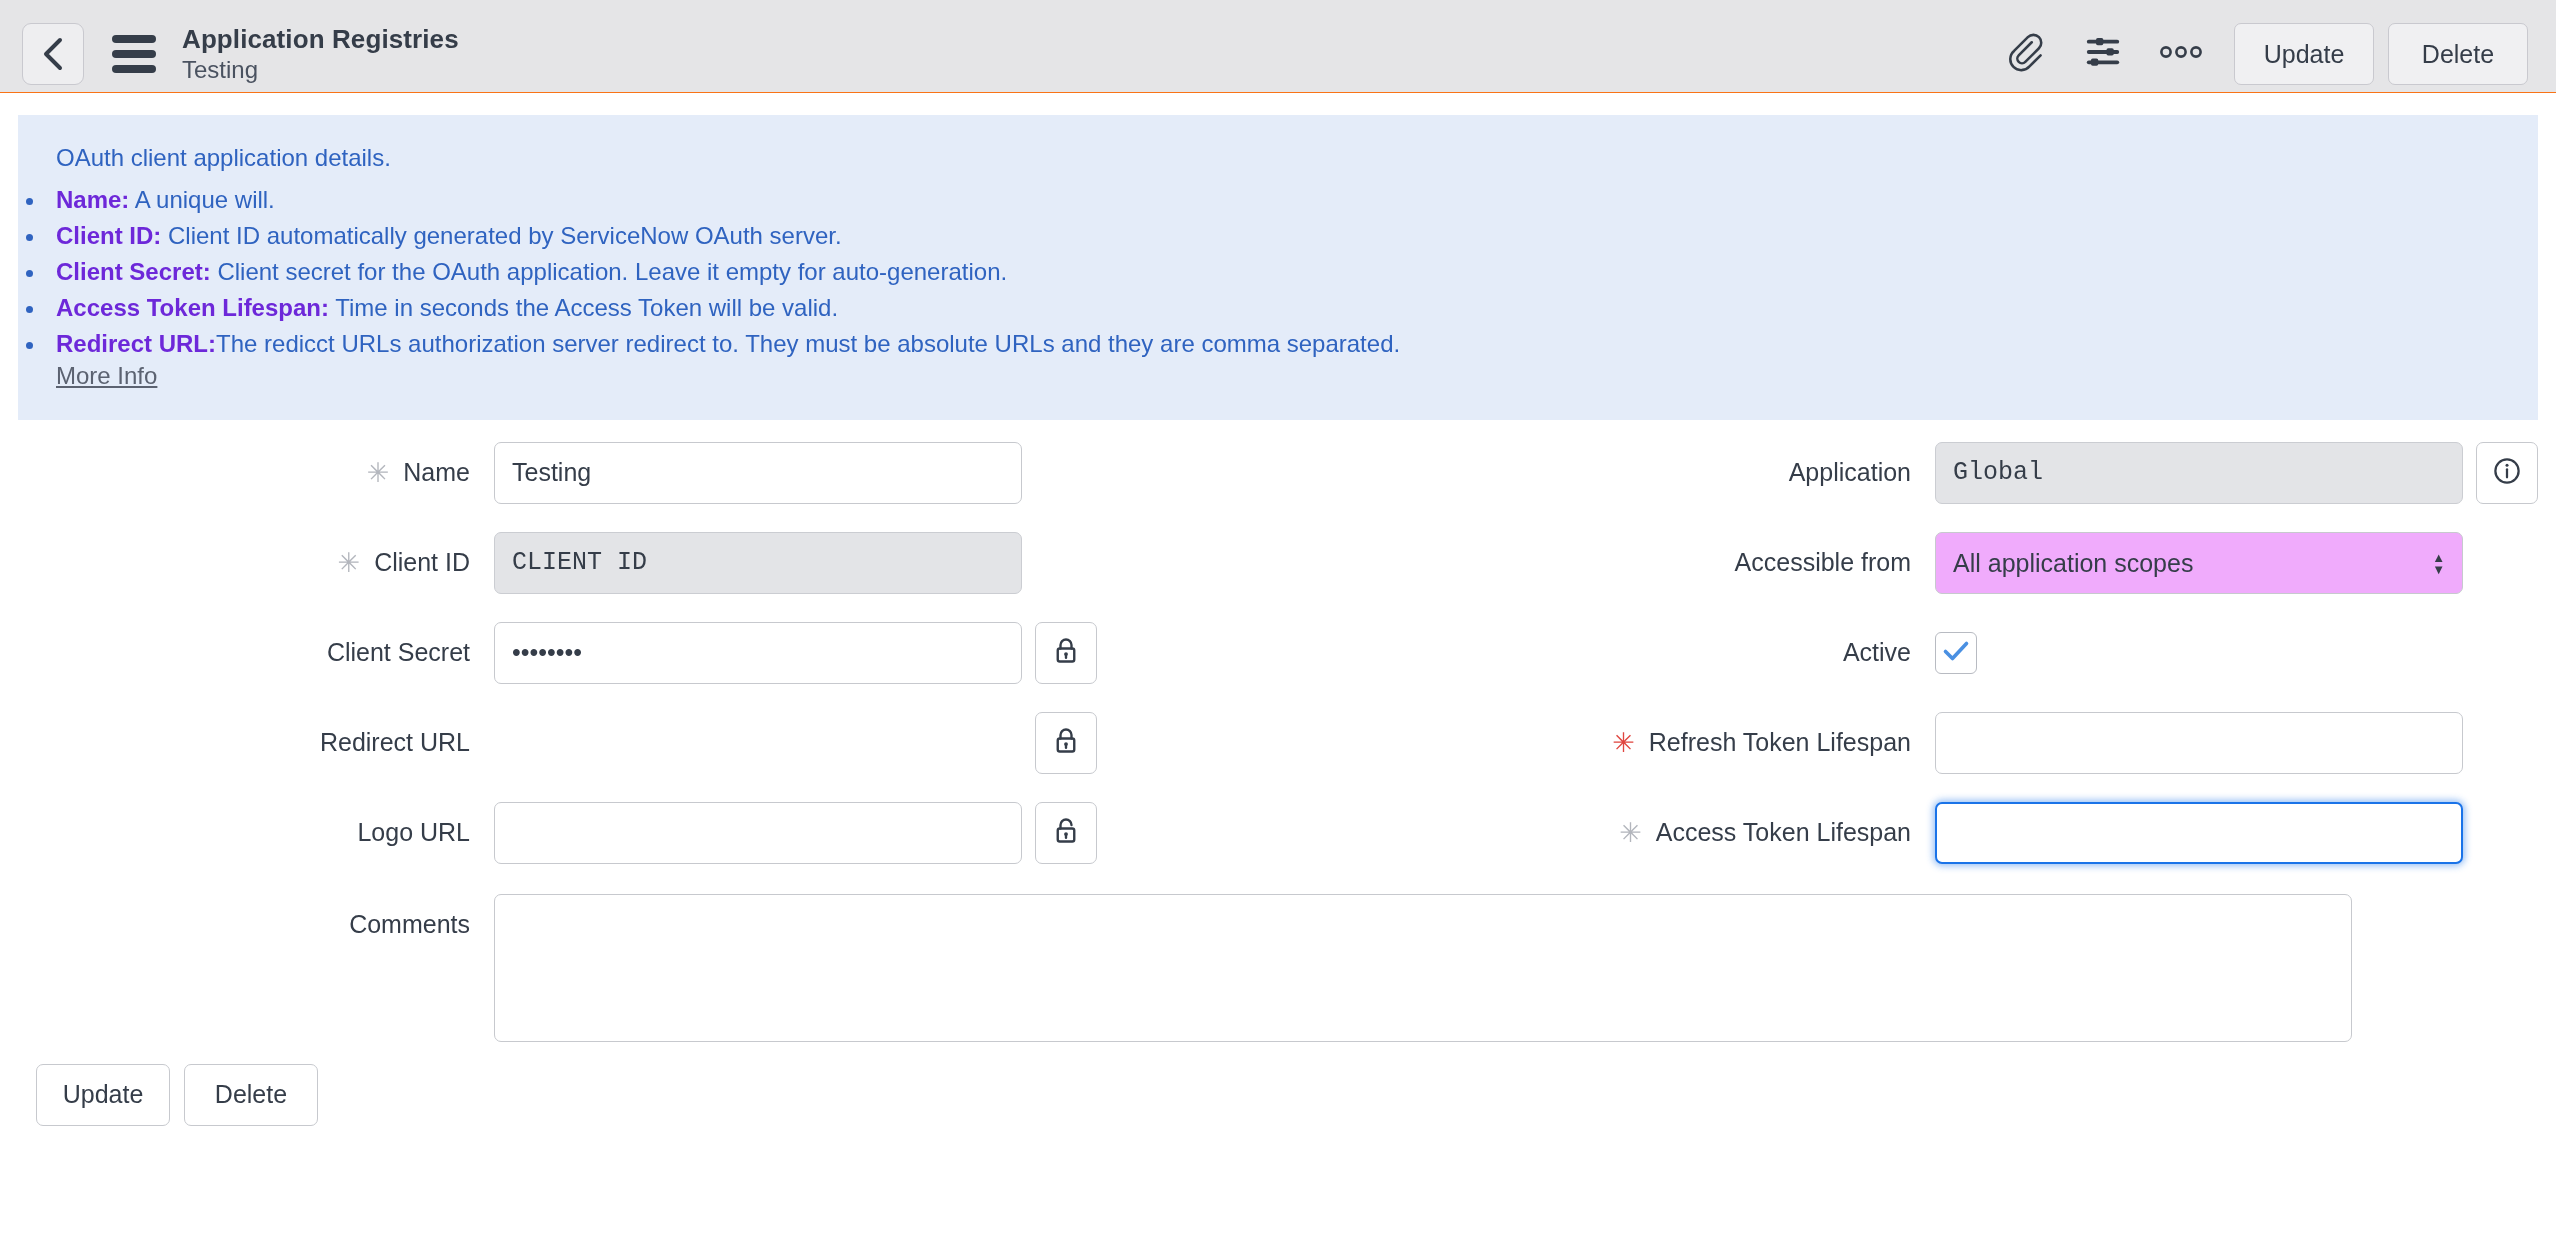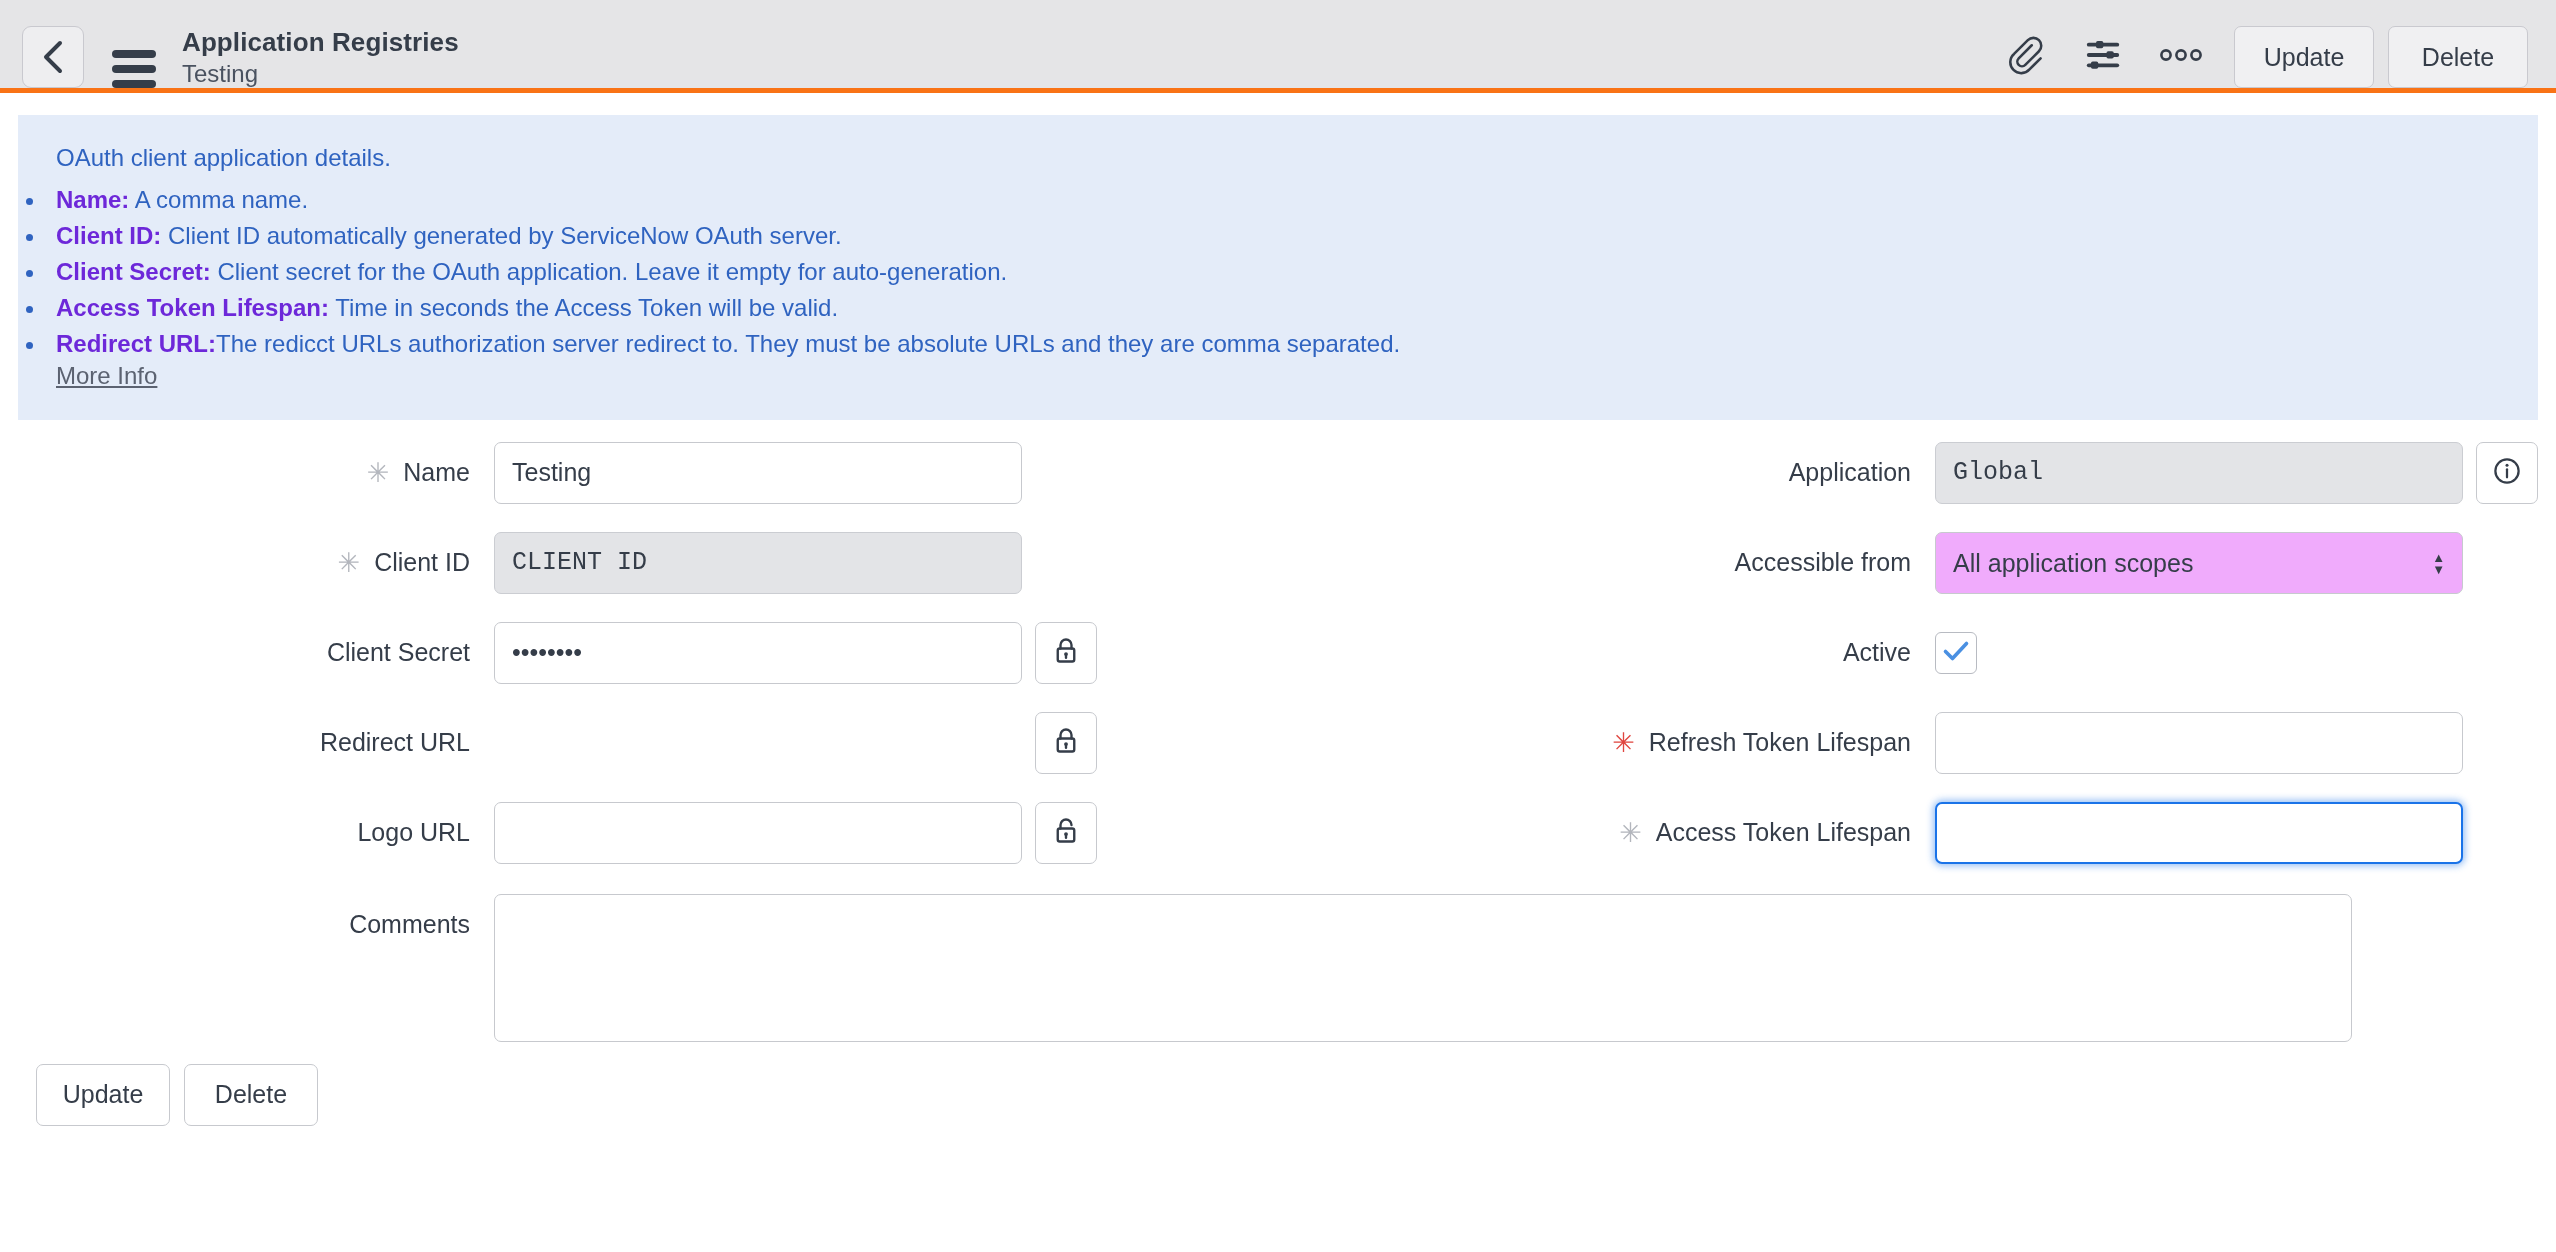--- a/index.html
+++ b/index.html
@@ -8,23 +8,23 @@
     background: #ffffff;
     font-family: "Liberation Sans", sans-serif;
     overflow: hidden;
   }
 
   
   .header {
     position: relative;
     height: 93px;
     background: #e5e5e7;
-    border-bottom: 5px solid #f97316;
+    border-bottom: 1px solid #f97316;
     display: flex;
-    align-items: flex-end;
+    align-items: center;
     padding: 16px 28px 0 22px;
   }
   .back-btn {
     width: 62px; height: 62px;
     background: #eeeef0;
     border: 1px solid #c9c9cf;
     border-radius: 9px;
     display: flex; align-items: center; justify-content: center;
     flex: 0 0 auto;
     cursor: pointer;
@@ -320,21 +320,21 @@
 
     <button class="hdr-btn">Update</button>
     <button class="hdr-btn">Delete</button>
   </div>
 </div>
 
 <div class="banner">
   <div class="banner-lead">OAuth client application details.</div>
   <ul>
     <li>
-      <b>Name:</b><span> A comma name.</span>
+      <b>Name:</b><span> A unique will.</span>
     </li>
     <li>
       <b>Client ID:</b><span> Client ID automatically generated by ServiceNow OAuth server.</span>
     </li>
     <li>
       <b>Client Secret:</b><span> Client secret for the OAuth application. Leave it empty for auto-generation.</span>
     </li>
     <li>
       <b>Access Token Lifespan:</b><span> Time in seconds the Access Token will be valid.</span>
     </li>

